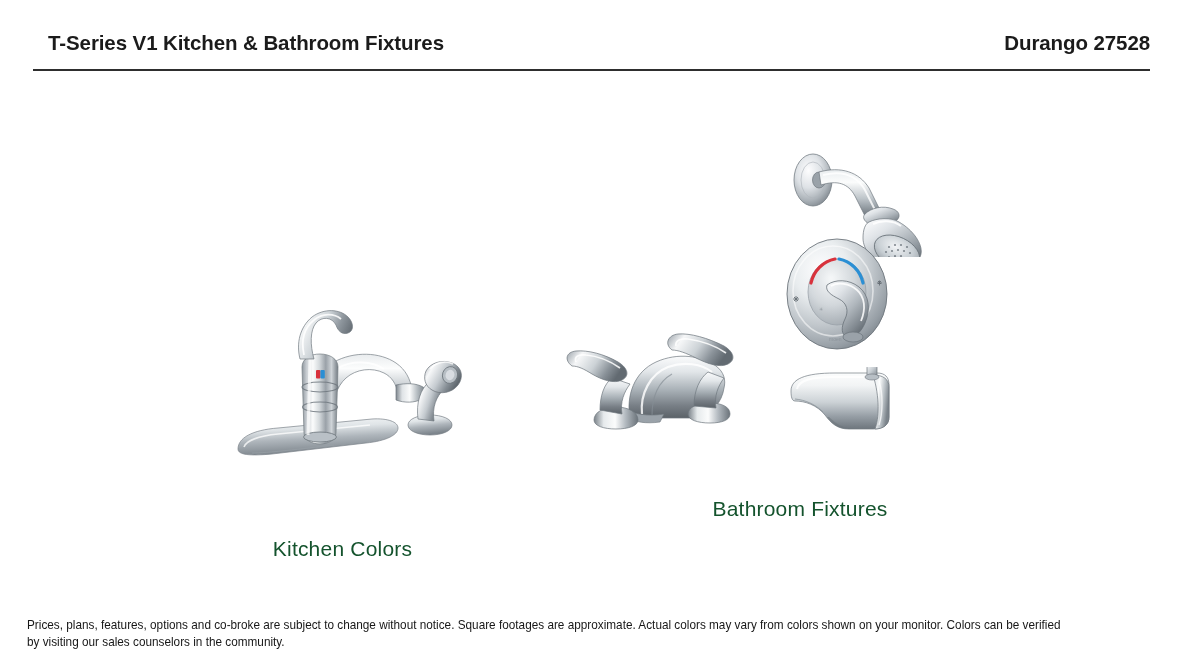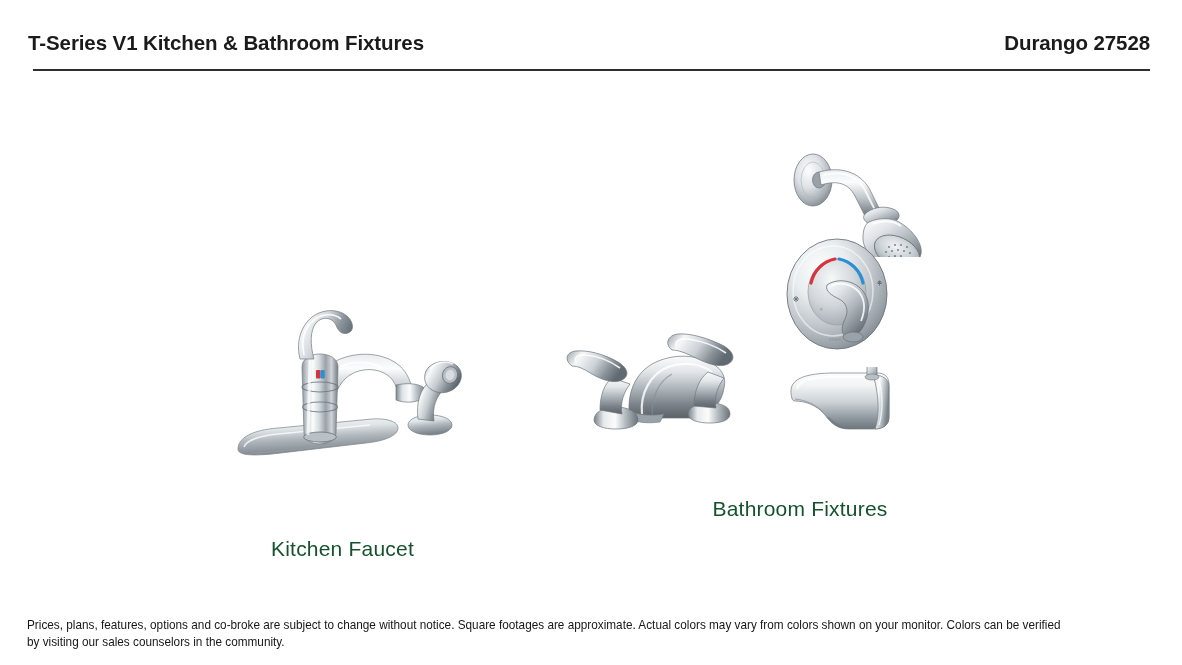--- a/index.html
+++ b/index.html
@@ -18,21 +18,21 @@
   
   .header {
     position: absolute;
     left: 0;
     top: 0;
     width: 1182px;
     height: 72px;
   }
   .header-title {
     position: absolute;
-    left: 28px;
+    left: 48px;
     top: 31px;
     font-size: 20.5px;
     font-weight: bold;
     color: #1b1b1b;
     letter-spacing: -0.1px;
     white-space: nowrap;
   }
   .header-community {
     position: absolute;
     right: 32px;
@@ -202,21 +202,21 @@
         <path d="M188,112 C186,96 190,82 200,74 L214,82 C206,90 202,100 204,114 Z" fill="url(#kfSpray)" stroke="#6f777e" stroke-width="0.7"></path>
 
         <path d="M196,64 C200,56 212,52 222,56 C232,60 234,70 228,78
                  C222,86 210,88 202,83 C195,79 193,71 196,64 Z" fill="url(#kfSpray)" stroke="#6b737a" stroke-width="0.7"></path>
         <ellipse cx="220" cy="68" rx="7.5" ry="8.5" fill="#b7bec4" stroke="#6e767d" stroke-width="0.8" transform="rotate(18 220 68)"></ellipse>
         <ellipse cx="220" cy="68" rx="4.4" ry="5.2" fill="#dfe3e7" opacity="0.85" transform="rotate(18 220 68)"></ellipse>
         <path d="M200,62 C206,55 216,53 223,57" fill="none" stroke="#ffffff" stroke-width="1.6" opacity="0.8"></path>
       </svg>
     </div>
 
-    <div class="caption caption-kitchen">Kitchen Faucet</div>
+    <div class="caption caption-kitchen">Kitchen Colors</div>
   </div>
 
   <div class="product-group group-bath">
 
     <div class="fixture fx-bath-faucet">
       <svg viewBox="0 0 200 110" width="200" height="110" xmlns="http://www.w3.org/2000/svg">
         <defs>
           <linearGradient id="bfSpout" x1="0" y1="0" x2="0" y2="1">
             <stop offset="0%" stop-color="#fafbfc"></stop>
             <stop offset="25%" stop-color="#e2e6e9"></stop>

